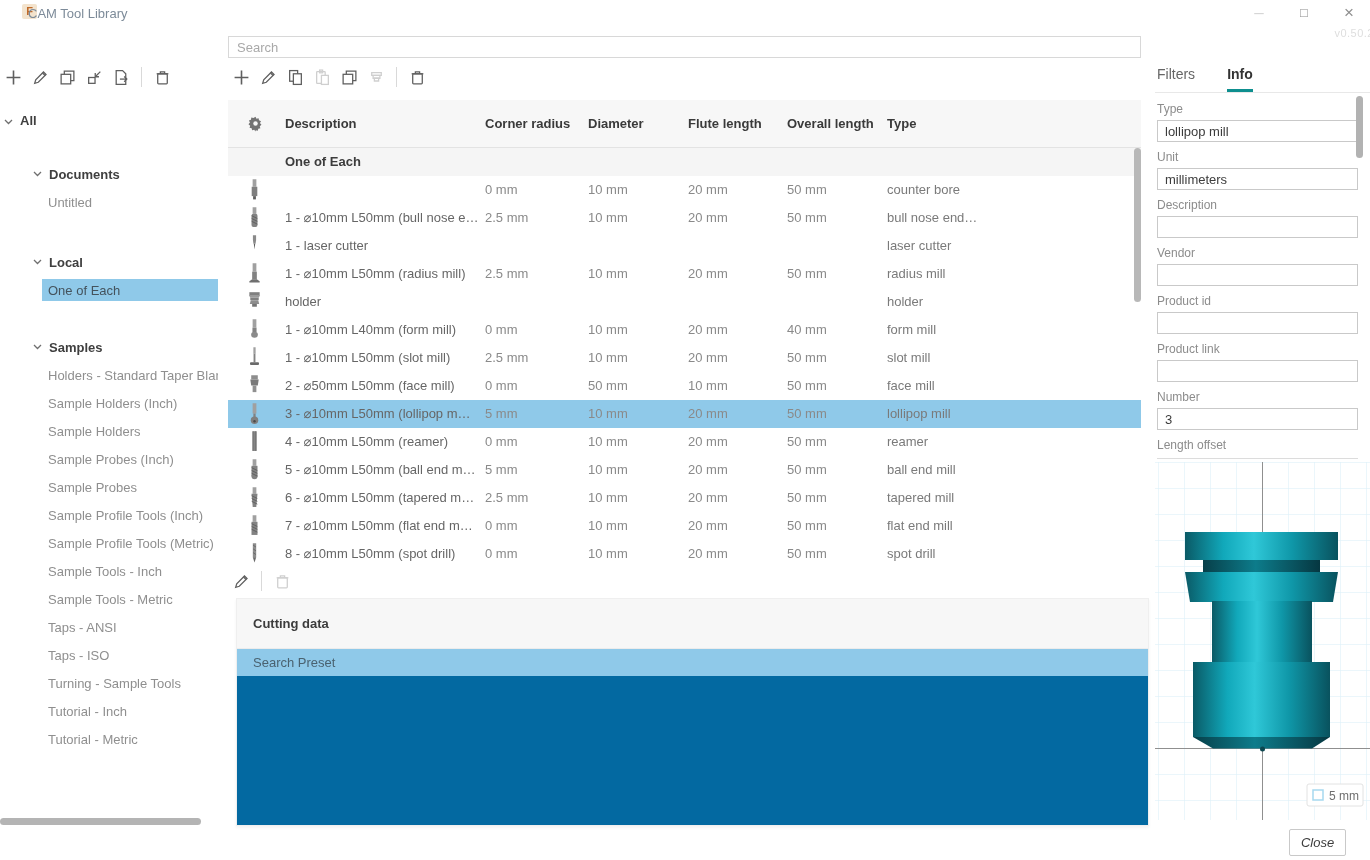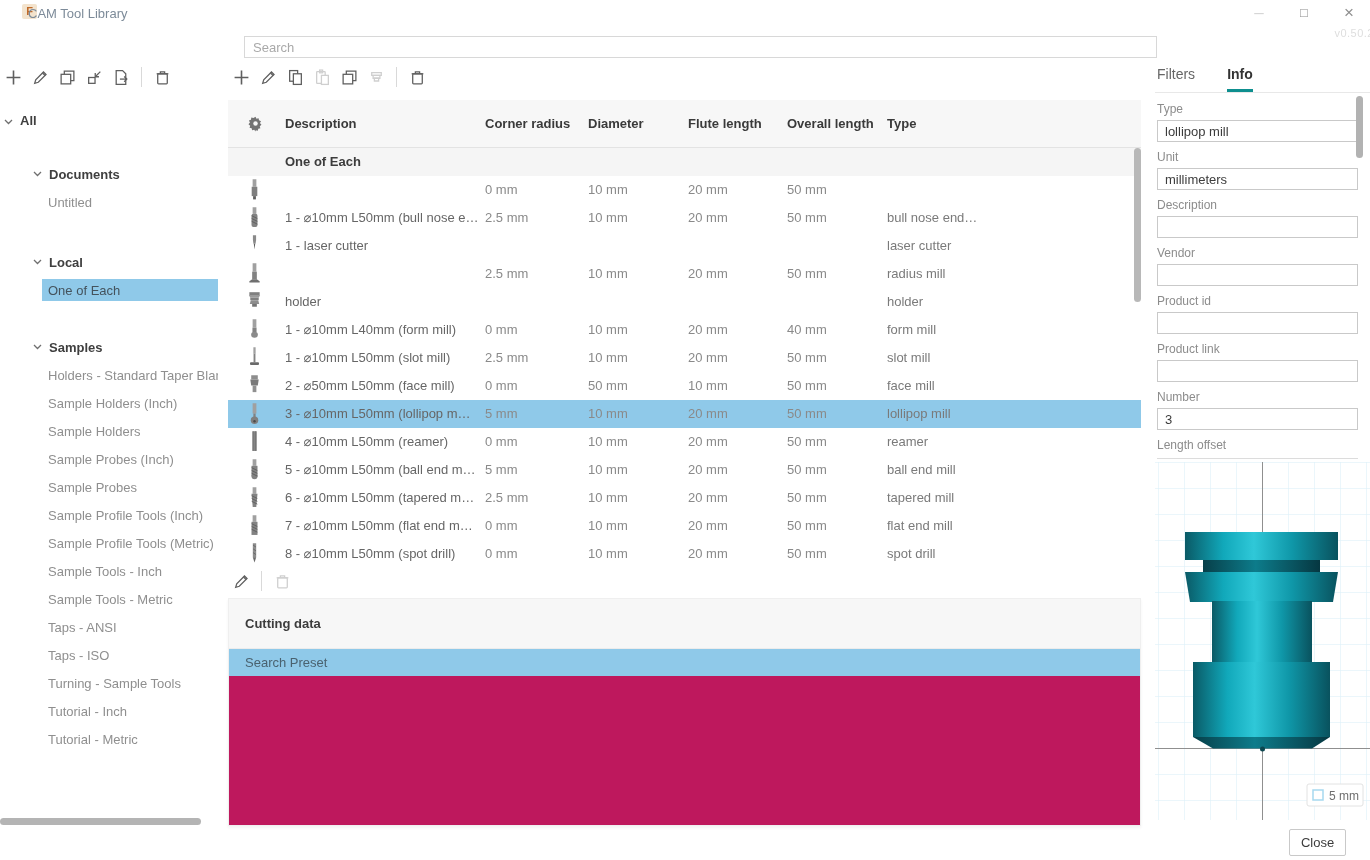--- a/index.html
+++ b/index.html
@@ -40,21 +40,21 @@
   .tree-item.level0{padding-left:2px;align-items:flex-end;}
   .tree-item.level1{padding-left:31px;margin-top:32px;}
   .tree-item.level2{padding-left:48px;}
   .tree-item.parent{color:#3f3f3f;font-weight:600;}
   .tree-item.selected{height:22px;margin:3px 0;padding-left:6px;margin-left:42px;
     background:#8fc9e9;color:#44535d;}
   .sidebar-hscroll{position:absolute;left:0;top:818px;width:201px;height:7px;background:#b4b4b4;border-radius:4px;}
 
   
   .search-input{position:absolute;left:228px;top:36px;width:913px;height:22px;box-sizing:border-box;
-    border:1px solid #d8d8d8;padding:0 8px;font-size:13px;color:#555;font-family:inherit;outline:none;margin-left:16px;}
+    border:1px solid #d8d8d8;padding:0 8px;font-size:13px;color:#555;font-family:inherit;outline:none;}
   .search-input::placeholder{color:#a9a9a9;}
 
   
   .table{position:absolute;left:228px;top:100px;width:913px;height:465px;overflow:hidden;background:#fff;}
   .thead{position:absolute;left:0;top:0;width:913px;height:48px;background:#f7f7f7;
     border-bottom:1px solid #e3e3e3;box-sizing:border-box;}
   .thead .gear{position:absolute;left:19px;top:15px;width:17px;height:17px;color:#737373;}
   .hcell{position:absolute;top:0;height:48px;line-height:48px;font-size:13px;font-weight:600;color:#3a3a3a;white-space:nowrap;}
   .tbody{position:absolute;left:0;top:48px;width:913px;}
   .trow{position:relative;height:28px;background:#fff;}
@@ -69,21 +69,21 @@
   .c-cr{left:257px;width:96px;}
   .c-dia{left:360px;width:94px;}
   .c-fl{left:460px;width:93px;}
   .c-ol{left:559px;width:94px;}
   .c-type{left:659px;width:250px;color:#7a7a7a;}
   .col-cr{left:257px;}.col-dia{left:360px;}.col-fl{left:460px;}.col-ol{left:559px;}.col-type{left:659px;}.col-desc{left:57px;}
   .table-vscroll{position:absolute;right:0;top:48px;width:7px;height:417px;}
   .table-vscroll .thumb{position:absolute;left:0;top:0;width:7px;height:154px;background:#b8b8b8;border-radius:4px;}
 
   
-  .cutting-panel{position:absolute;left:228px;top:598px;width:913px;height:228px;background:#be185d;
+  .cutting-panel{position:absolute;left:236px;top:598px;width:913px;height:228px;background:#0369a1;
     border:1px solid #efefef;box-sizing:border-box;box-shadow:0 2px 3px rgba(0,0,0,0.05);}
   .cutting-header{height:49px;background:#f7f7f7;border-bottom:1px solid #ececec;
     line-height:49px;padding-left:16px;font-size:13px;font-weight:600;color:#3c3c3c;}
   .preset-row{height:27px;line-height:27px;background:#8fc9e9;padding-left:16px;
     font-size:13px;color:#4a6270;cursor:pointer;}
 
   
   .right-panel{position:absolute;left:1155px;top:60px;width:215px;}
   .tabs{position:absolute;left:2px;top:6px;display:flex;gap:32px;}
   .tab{font-size:14px;color:#666;padding-bottom:7px;cursor:pointer;border-bottom:3px solid transparent;}
@@ -92,21 +92,21 @@
   .fields{position:absolute;left:2px;top:42px;width:201px;}
   .field{height:48px;}
   .field-label{font-size:12px;color:#8c8c8c;height:15px;line-height:15px;margin-bottom:3px;}
   .field-input{width:100%;height:22px;box-sizing:border-box;border:1px solid #c9c9c9;background:#fff;
     font-size:13px;color:#3c3c3c;padding:0 7px;font-family:inherit;outline:none;}
   .field.label-only{height:20px;border-bottom:1px solid #dcdcdc;}
   .panel-vscroll{position:absolute;left:201px;top:36px;width:7px;height:62px;background:#b2b2b2;border-radius:4px;}
 
   .preview{position:absolute;left:1155px;top:462px;width:215px;height:358px;}
   .close-btn{position:absolute;left:1289px;top:829px;width:57px;height:27px;background:#fff;
-    border:1px solid #c9c9c9;border-radius:2px;font-size:13px;color:#3c3c3c;font-family:inherit;cursor:pointer;}
+    border:1px solid #c9c9c9;border-radius:2px;font-size:13px;color:#3c3c3c;font-family:inherit;cursor:pointer;font-style:italic;}
 </style>
 </head>
 <body>
 
 <div class="titlebar">
   <div class="app-icon">F</div>
   <div class="app-title">CAM Tool Library</div>
   <button class="win-btn min">–</button>
   <button class="win-btn max">□</button>
   <button class="win-btn cls">×</button>
@@ -303,20 +303,21 @@
           <svg width="15" height="25" viewBox="0 0 16 26">
             <rect x="6" y="1" width="4" height="8" fill="#a0a0a0"></rect>
             <rect x="5" y="9" width="6" height="10" fill="#7f7f7f"></rect>
             <rect x="6.5" y="19" width="3" height="3.5" fill="#5f5f5f"></rect>
           </svg>
         </span>
         <span class="cell c-cr">0 mm</span>
         <span class="cell c-dia">10 mm</span>
         <span class="cell c-fl">20 mm</span>
         <span class="cell c-ol">50 mm</span>
+        <span class="cell c-type">counter bore</span>
       </div>
       <div class="trow">
         <span class="cell c-icon">
           <svg width="15" height="25" viewBox="0 0 16 26">
             <rect x="6" y="1" width="4" height="7" fill="#a0a0a0"></rect>
             <rect x="4.8" y="8" width="6.4" height="14" rx="2" fill="#828282"></rect>
             <path d="M5 10l6 3M5 13l6 3M5 16l6 3" stroke="#5f5f5f" stroke-width="1"></path>
           </svg>
         </span>
         <span class="cell c-desc">1 - ⌀10mm L50mm (bull nose e…</span>
@@ -341,20 +342,21 @@
         <span class="cell c-type">laser cutter</span>
       </div>
       <div class="trow">
         <span class="cell c-icon">
           <svg width="15" height="25" viewBox="0 0 16 26">
             <rect x="6" y="1" width="4" height="9" fill="#a0a0a0"></rect>
             <rect x="5.5" y="10" width="5" height="8" fill="#828282"></rect>
             <path d="M5.5 18h5l3 2.2v1.3h-11v-1.3z" fill="#6f6f6f"></path>
           </svg>
         </span>
+        <span class="cell c-desc">1 - ⌀10mm L50mm (radius mill)</span>
         <span class="cell c-cr">2.5 mm</span>
         <span class="cell c-dia">10 mm</span>
         <span class="cell c-fl">20 mm</span>
         <span class="cell c-ol">50 mm</span>
         <span class="cell c-type">radius mill</span>
       </div>
       <div class="trow">
         <span class="cell c-icon">
           <svg width="15" height="25" viewBox="0 0 16 26">
             <path d="M2.5 2h11v3h-11z" fill="#7f7f7f"></path>

